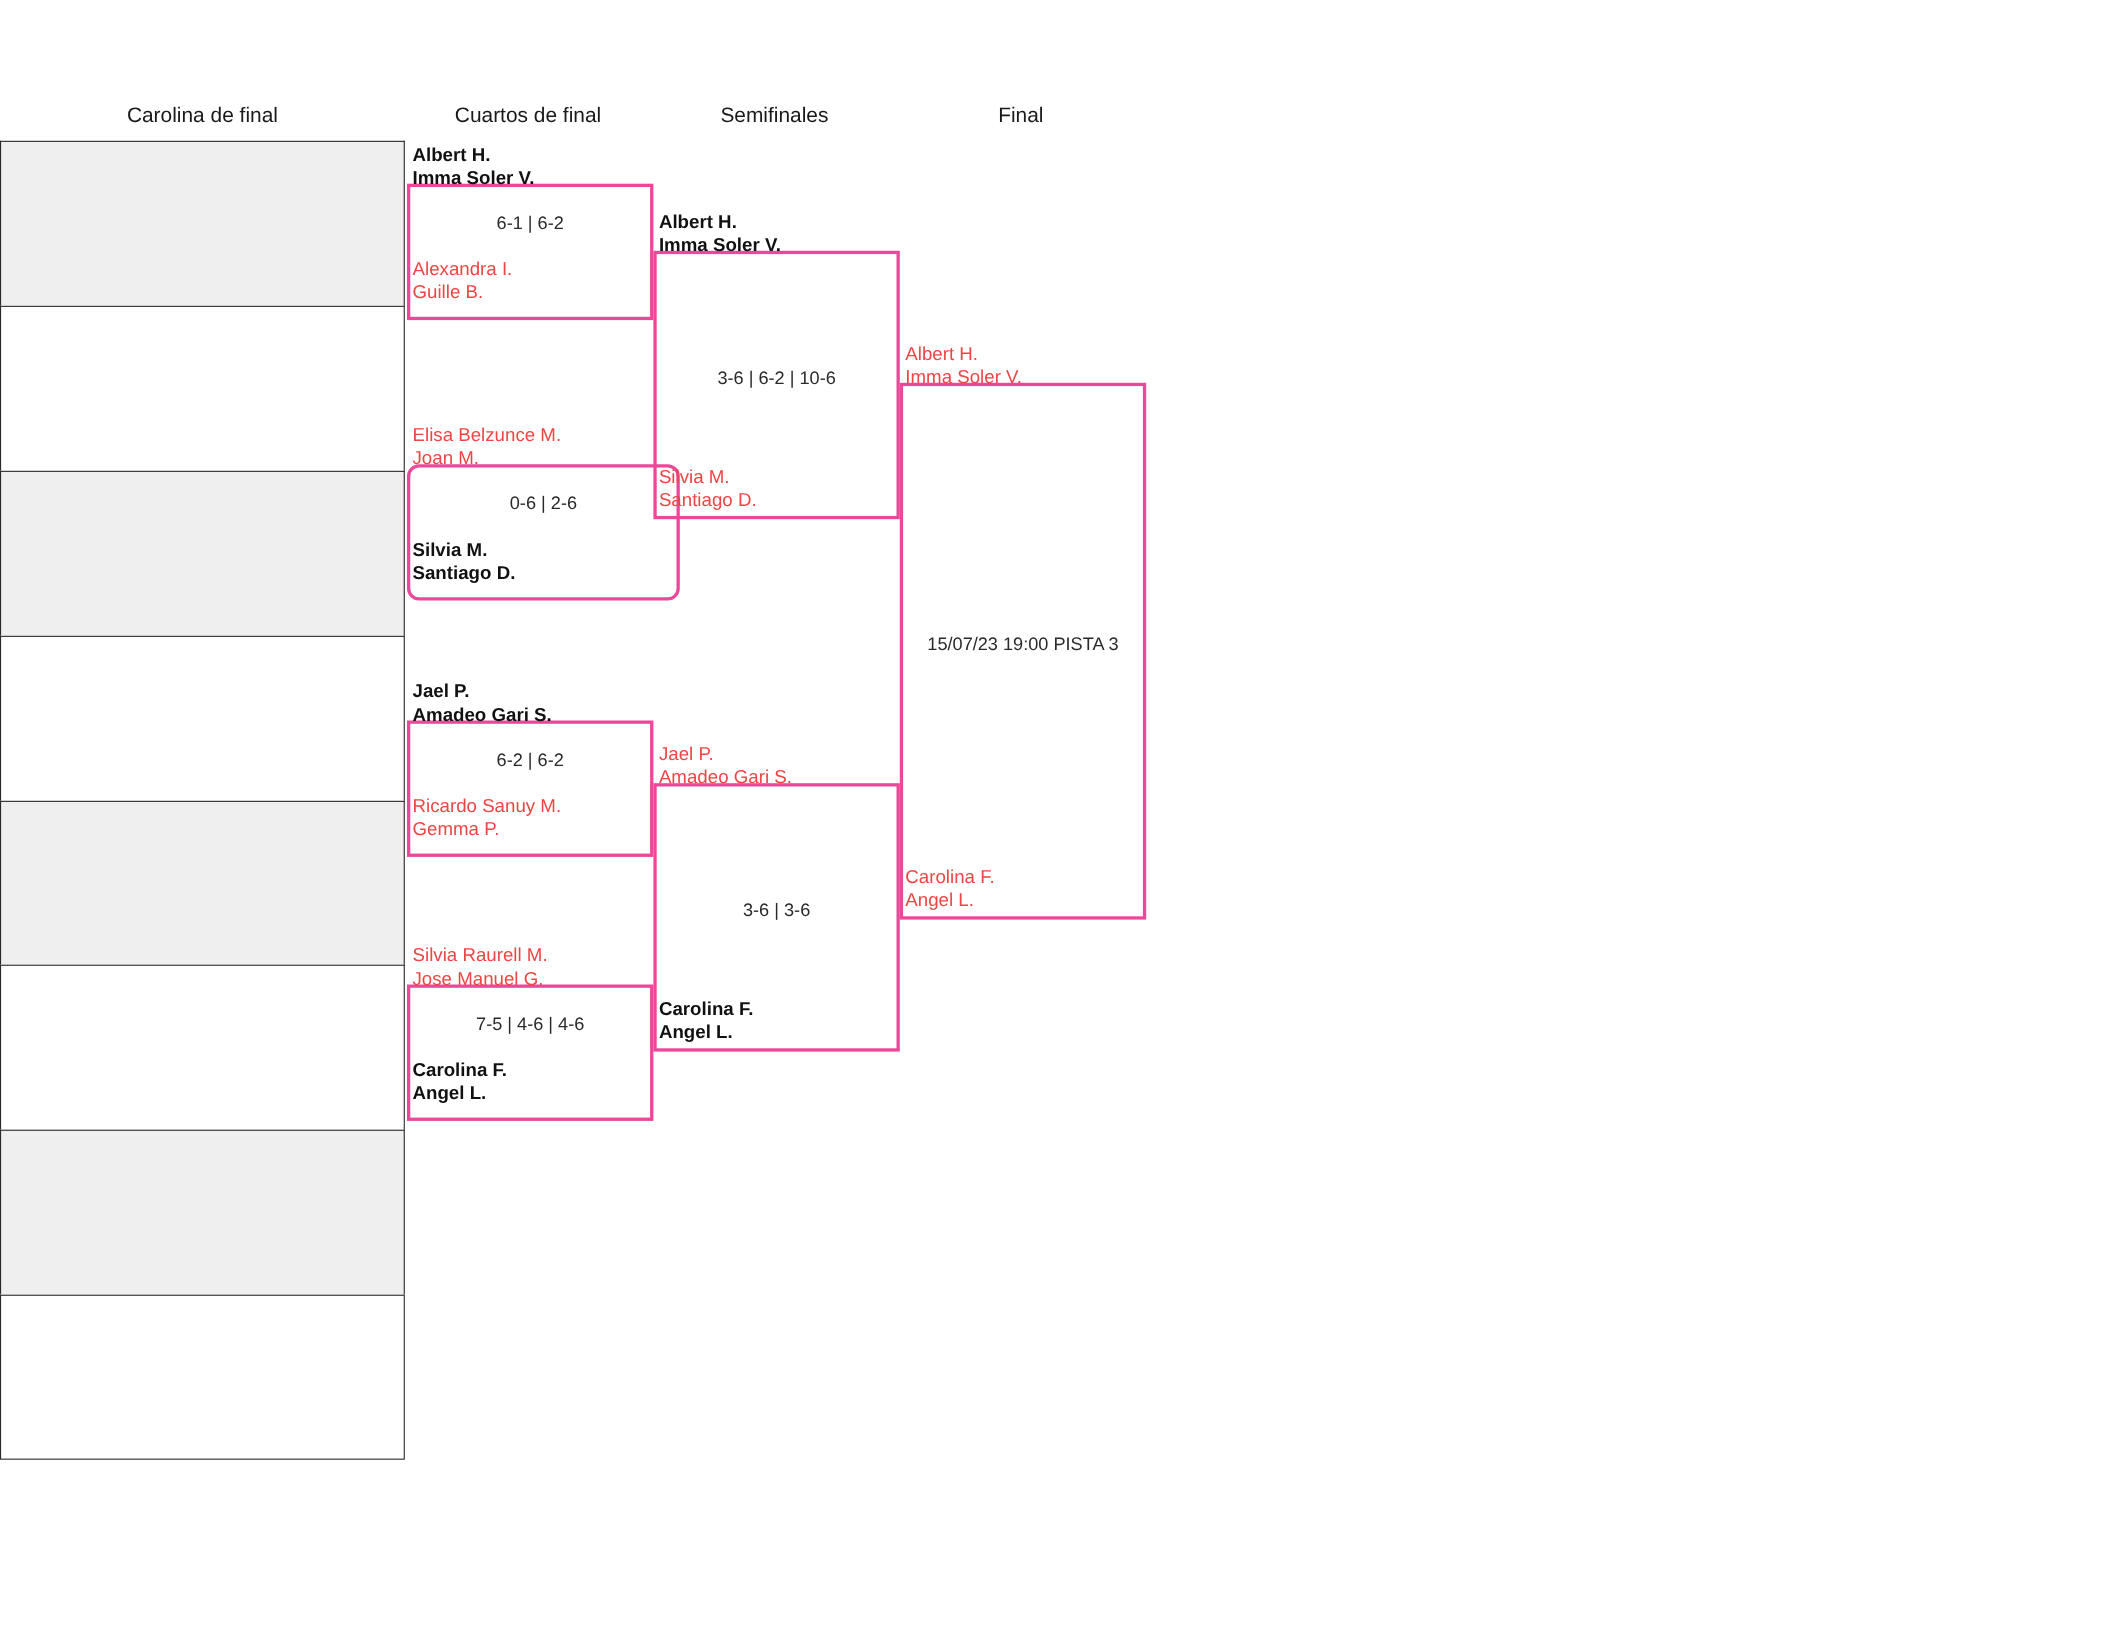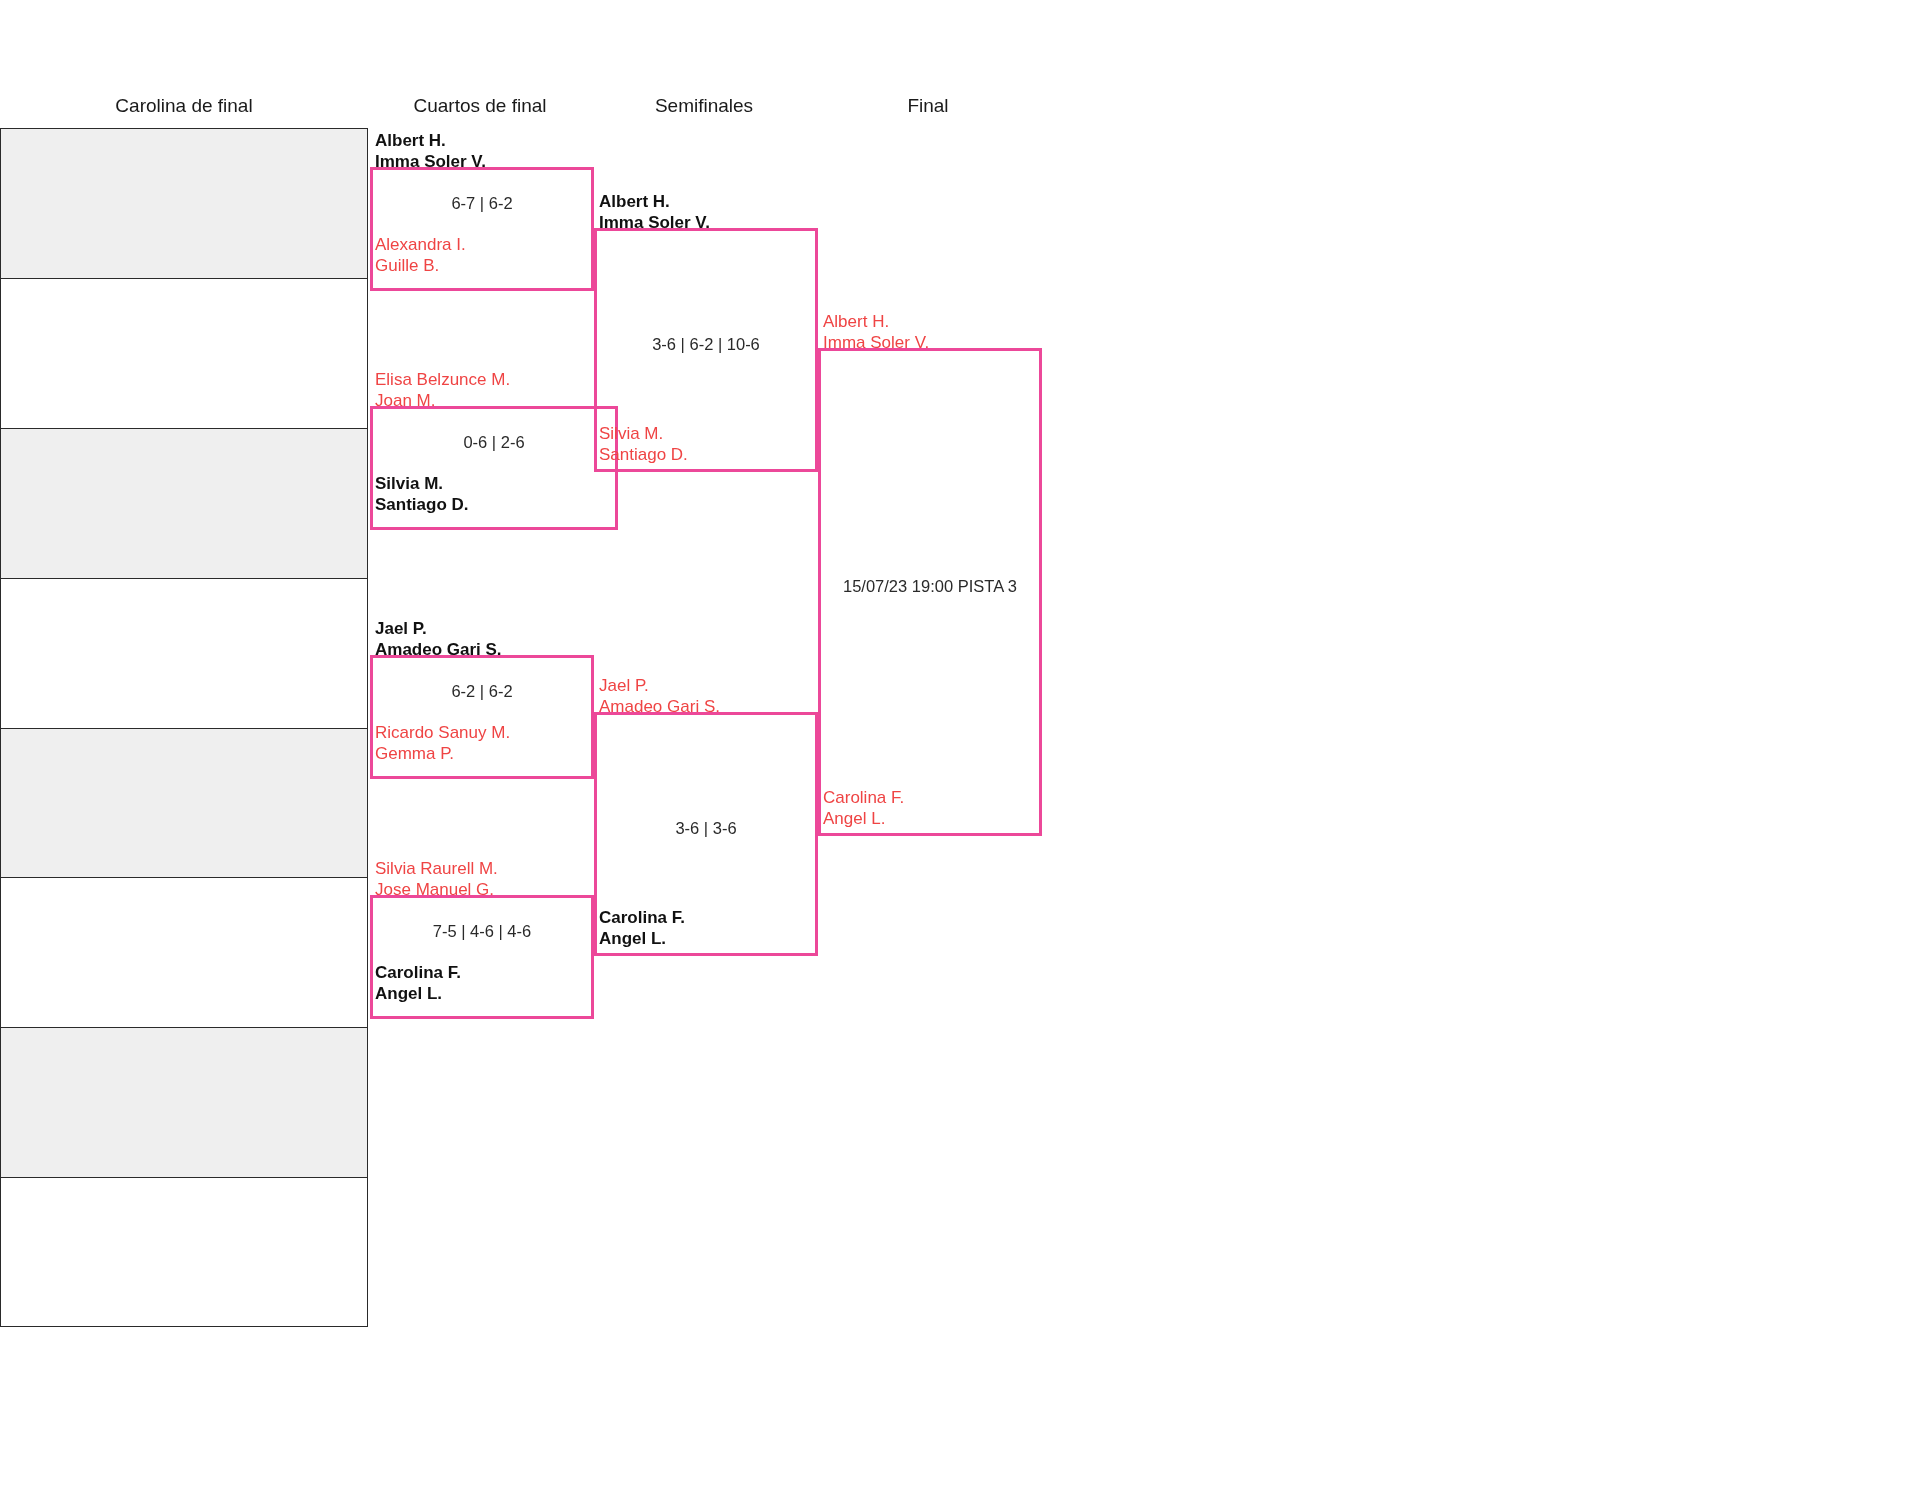--- a/index.html
+++ b/index.html
@@ -224,24 +224,24 @@
             <span class="ln"></span>
             <span class="ln"></span>
           </span>
         </div>
       </div>
     </div>
 
   <div id="later">
       <div class="bbox" style="left: 370px; top: 167px; width: 224px; height: 124px;">
         <div class="upper-name"><span class="team winner"><span class="ln">Albert H.</span><span class="ln">Imma Soler V.</span></span></div>
-        <div class="box-score" style="top:24px">6-7 | 6-2</div>
+        <div class="box-score" style="top:24px">6-1 | 6-2</div>
         <div class="inner-name" style="top:64px"><span class="team loser"><span class="ln">Alexandra I.</span><span class="ln">Guille B.</span></span></div>
       </div>
-      <div class="bbox" style="left: 370px; top: 406px; width: 248px; height: 124px;">
+      <div class="bbox" style="left: 370px; top: 422px; width: 248px; height: 124px; border-radius: 11px;">
         <div class="upper-name"><span class="team loser"><span class="ln">Elisa Belzunce M.</span><span class="ln">Joan M.</span></span></div>
         <div class="box-score" style="top:24px">0-6 | 2-6</div>
         <div class="inner-name" style="top:64px"><span class="team winner"><span class="ln">Silvia M.</span><span class="ln">Santiago D.</span></span></div>
       </div>
       <div class="bbox" style="left: 370px; top: 655px; width: 224px; height: 124px;">
         <div class="upper-name"><span class="team winner"><span class="ln">Jael P.</span><span class="ln">Amadeo Gari S.</span></span></div>
         <div class="box-score" style="top:24px">6-2 | 6-2</div>
         <div class="inner-name" style="top:64px"><span class="team loser"><span class="ln">Ricardo Sanuy M.</span><span class="ln">Gemma P.</span></span></div>
       </div>
       <div class="bbox" style="left: 370px; top: 895px; width: 224px; height: 124px;">

